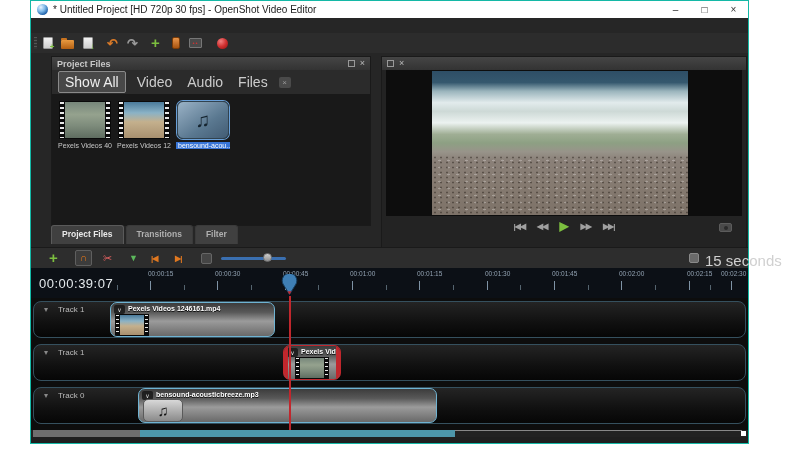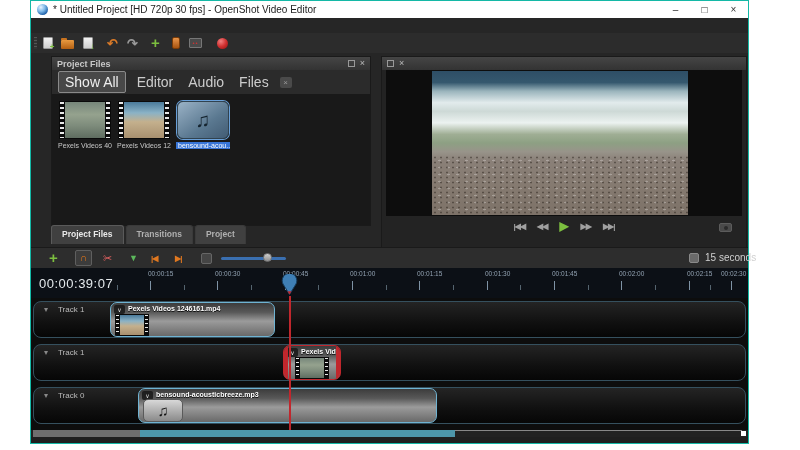--- a/index.html
+++ b/index.html
@@ -115,21 +115,21 @@
   .snap-g { font-size:10px; font-weight:bold; color:#e87817; line-height:10px; }
   .razor-g { font-size:11px; color:#e06060; }
   .marker-g { font-size:9px; color:#5cb85c; }
   .mk-g { font-size:8px; font-weight:bold; color:#e07820; letter-spacing:-1px; }
   .slider-box { width:11px; height:11px; border:1px solid #666; background:#454545; border-radius:2px; }
   .zoom-track { position:absolute; left:190px; top:9px; width:65px; height:3px; background:#3a6fb0; border-radius:2px; }
   .zoom-handle { position:absolute; left:232px; top:5px; width:9px; height:9px; border-radius:50%;
                  background:linear-gradient(180deg,#cfcfcf,#8f8f8f); border:1px solid #777; }
   .tl-check { position:absolute; left:658px; top:5px; width:10px; height:10px; background:#6a6a6a;
               border:1px solid #8a8a8a; border-radius:2px; }
-  .tl-zoom-label { position:absolute; left:674px; top:4px; font-size:10px; color:#d0d0d0; white-space:nowrap; }
+  .tl-zoom-label { position:absolute; left:674px; top:4px; font-size:15px; color:#d0d0d0; white-space:nowrap; }
 
   
   .ruler { position:absolute; left:0; top:267px; right:0; height:30px; background:#0c1016; }
   .timecode { position:absolute; left:8px; top:8px; font-size:13px; color:#e4e9ec; letter-spacing:0.5px;text-align:center; }
   .tick-label { position:absolute; top:2px; font-size:6.5px; color:#92a2b2; white-space:nowrap; }
   .tick-major { position:absolute; top:13px; width:1px; height:9px; background:#7f93a5; }
   .tick-minor { position:absolute; top:17px; width:1px; height:5px; background:#55646f; }
   .playhead { position:absolute; left:250px; top:6px; z-index:60; }
   .playline { position:absolute; left:258px; top:295px; width:2px; height:134px; background:#c0272d; z-index:50; }
 
@@ -222,21 +222,21 @@
     </div>
 
     <div class="panel panel-pf">
       <div class="panel-head">
         <span class="panel-title">Project Files</span>
         <span class="ph-float"></span>
         <span class="ph-close">×</span>
       </div>
       <div class="filter-row">
         <span class="flt-btn active">Show All</span>
-        <span class="flt-btn">Editor</span>
+        <span class="flt-btn">Video</span>
         <span class="flt-btn">Audio</span>
         <span class="flt-btn">Files</span>
         <span class="flt-clear">×</span>
       </div>
       <div class="files-area">
         <div class="file-item">
           <div class="thumb film">
             <span class="holes-l"></span>
               <span class="holes-r"></span>
               <span class="img img-water"></span>
@@ -278,21 +278,21 @@
         <span class="tp-btn">▶▶|</span>
       </div>
       <div class="cam-btn">
           <i></i>
         </div>
     </div>
 
     <div class="tabs">
       <span class="tab active">Project Files</span>
       <span class="tab">Transitions</span>
-      <span class="tab">Project</span>
+      <span class="tab">Filter</span>
     </div>
 
     <div class="tl-toolbar">
       <div class="tli" style="left:18px;">
         <span class="glyph15 green">+</span>
       </div>
       <div class="tli snap-box" style="left:44px;">
         <span class="snap-g">∩</span>
       </div>
       <div class="tli" style="left:72px;">

